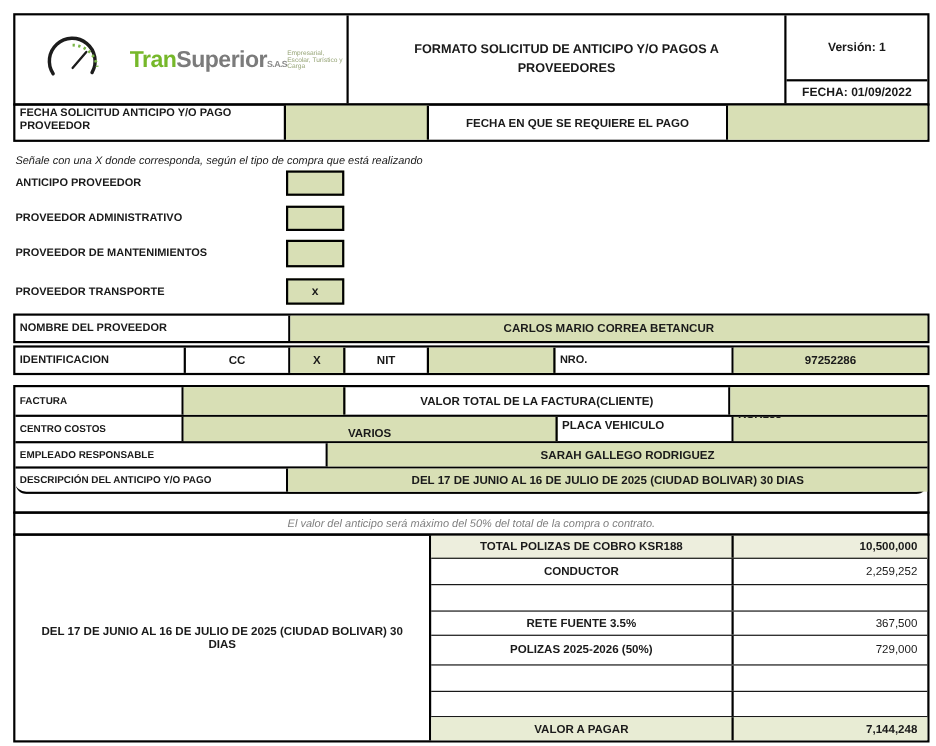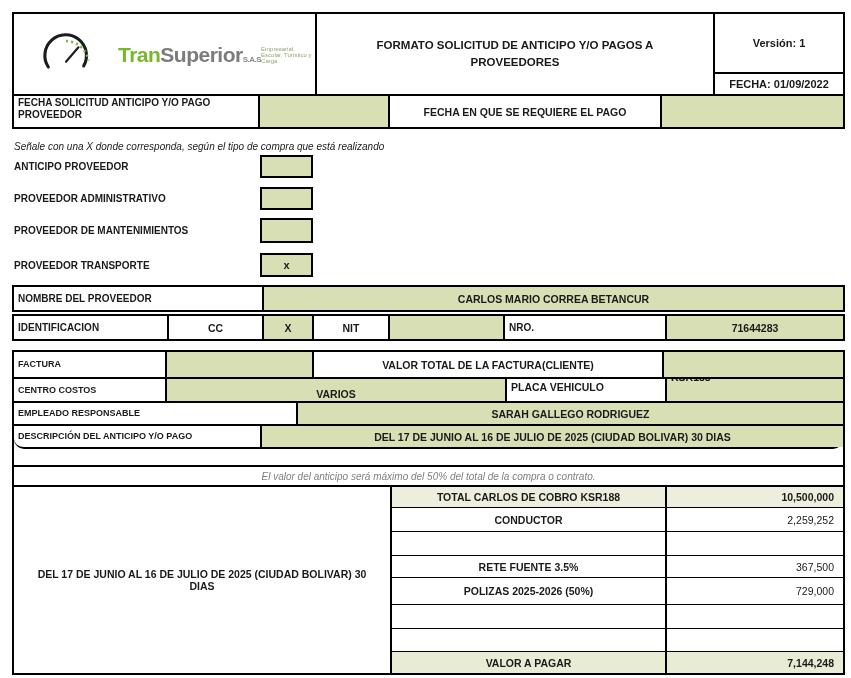--- a/index.html
+++ b/index.html
@@ -94,21 +94,21 @@
     <div class="cell green val ctr" style="flex:1;">CARLOS MARIO CORREA BETANCUR</div>
   </div>
 
   <div class="abs row" style="left:12px;top:314px;width:833px;height:27px;border:2px solid #000;">
     <div class="cell br2 lbl" style="width:155px;">IDENTIFICACION</div>
     <div class="cell br2 val ctr" style="width:95px;">CC</div>
     <div class="cell green br2 val ctr" style="width:50px;">X</div>
     <div class="cell br2 val ctr" style="width:76px;">NIT</div>
     <div class="cell green br2 val ctr" style="width:115px;"></div>
     <div class="cell br2 lbl" style="width:162px;">NRO.</div>
-    <div class="cell green val ctr" style="flex:1;">71644283</div>
+    <div class="cell green val ctr" style="flex:1;">97252286</div>
   </div>
 
   <div class="abs" style="left:12px;top:350px;width:833px;height:117px;border:2px solid #000;display:flex;flex-direction:column;">
     <div class="row" style="height:27px;border-bottom:2px solid #000;">
       <div class="cell br2 lbl" style="width:153px;font-size:9px;">FACTURA</div>
       <div class="cell green br2" style="width:147px;"></div>
       <div class="cell br2 ctr" style="width:350px;font-size:10.5px;font-weight:bold;">VALOR TOTAL DE LA FACTURA(CLIENTE)</div>
       <div class="cell green" style="flex:1;"></div>
     </div>
     <div class="row" style="height:24px;border-bottom:2px solid #000;">
@@ -127,21 +127,21 @@
     </div>
     <div class="row" style="flex:1;"></div>
   </div>
 
   <div class="abs cell ctr note" style="left:12px;top:465px;width:833px;height:22px;border:2px solid #000;">El valor del anticipo será máximo del 50% del total de la compra o contrato.</div>
 
   <div class="abs row" style="left:12px;top:485px;width:833px;height:190px;border:2px solid #000;">
     <div class="cell br2 ctr" style="width:378px;font-size:10.5px;font-weight:bold;padding:0 22px;">DEL 17 DE JUNIO AL 16 DE JULIO DE 2025 (CIUDAD BOLIVAR) 30 DIAS</div>
     <div style="flex:1;display:flex;flex-direction:column;">
       <div class="sumrow sum-hdr" style="height:21px;">
-        <div class="sl">TOTAL CARLOS DE COBRO KSR188</div>
+        <div class="sl">TOTAL POLIZAS DE COBRO KSR188</div>
         <div class="sv bold">10,500,000</div>
       </div>
       <div class="sumrow" style="height:24px;">
         <div class="sl">CONDUCTOR</div>
         <div class="sv">2,259,252</div>
       </div>
       <div class="sumrow" style="height:24px;">
         <div class="sl"></div>
         <div class="sv"></div>
       </div>

